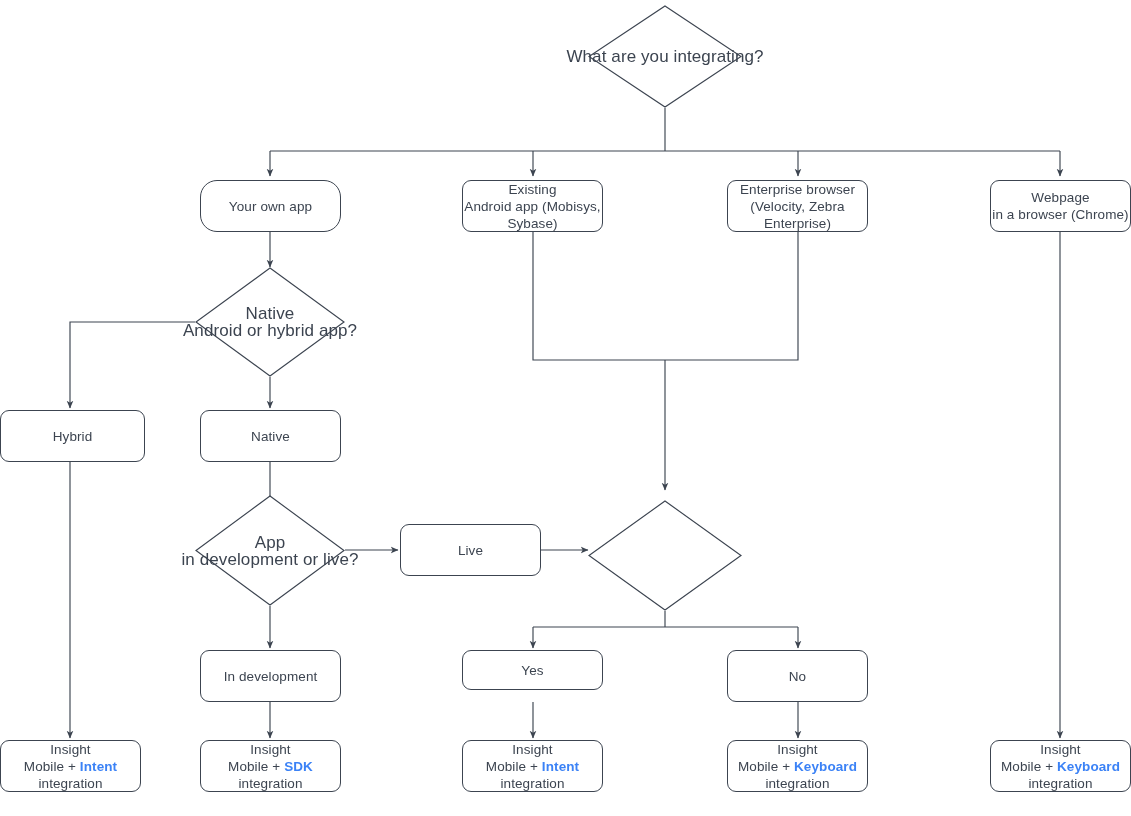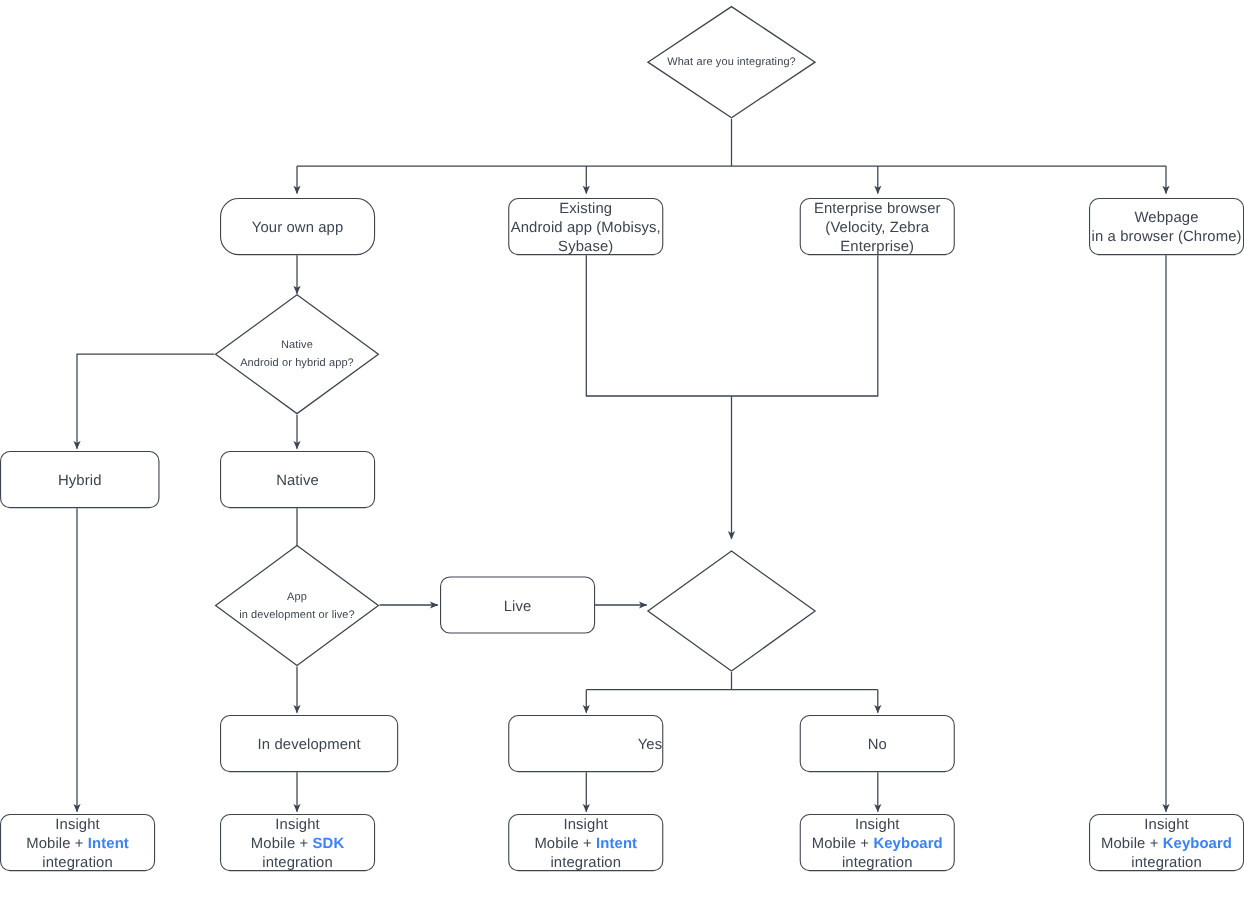--- a/index.html
+++ b/index.html
@@ -55,21 +55,21 @@
     left: 0;
     top: 0;
     width: 100%;
     height: 100%;
   }
   .diamond-label {
     position: relative;
     z-index: 2;
     text-align: center;
     color: #3c4450;
-    font-size: 10px;
+    font-size: 17px;
     line-height: 17px;
     letter-spacing: 0.1px;
     white-space: nowrap;
     background: transparent;
   }
   .lbl {
     display: block;
   }
   .b {
     font-weight: bold;
@@ -206,27 +206,27 @@
       <span class="lbl">Live</span>
     </div>
   </div>
 
   <div class="diamond-wrap" style="left:588px; top:500px; width:154px; height:111px;">
     <svg class="diamond-shape" viewBox="0 0 154 111" preserveAspectRatio="none">
       <polygon points="77,1 153,55.5 77,110 1,55.5" fill="#ffffff" stroke="#3c4450" stroke-width="1.15"></polygon>
     </svg>
   </div>
 
-  <div class="node box" style="left:200px; top:650px; width:162px; height:52px;">
+  <div class="node box" style="left:200px; top:650px; width:141px; height:52px;">
     <div>
       <span class="lbl">In development</span>
     </div>
   </div>
 
-  <div class="node box" style="left:462px; top:650px; width:141px; height:52px;justify-content:flex-end;">
+  <div class="node box" style="left:462px; top:650px; width:141px; height:40px;">
     <div>
       <span class="lbl">Yes</span>
     </div>
   </div>
 
   <div class="node box" style="left:727px; top:650px; width:141px; height:52px;">
     <div>
       <span class="lbl">No</span>
     </div>
   </div>

